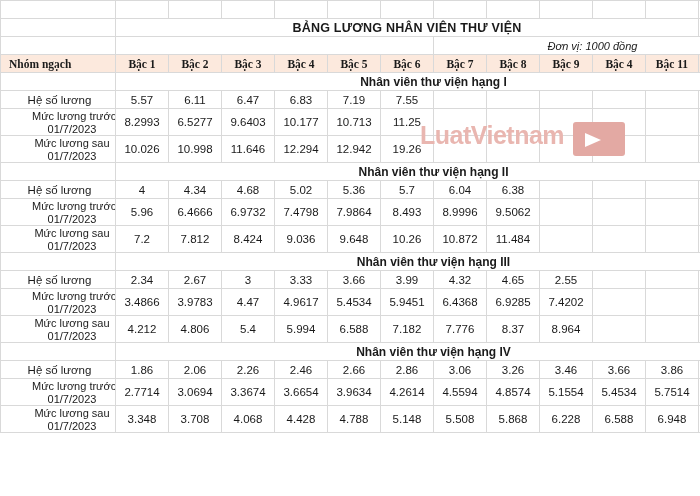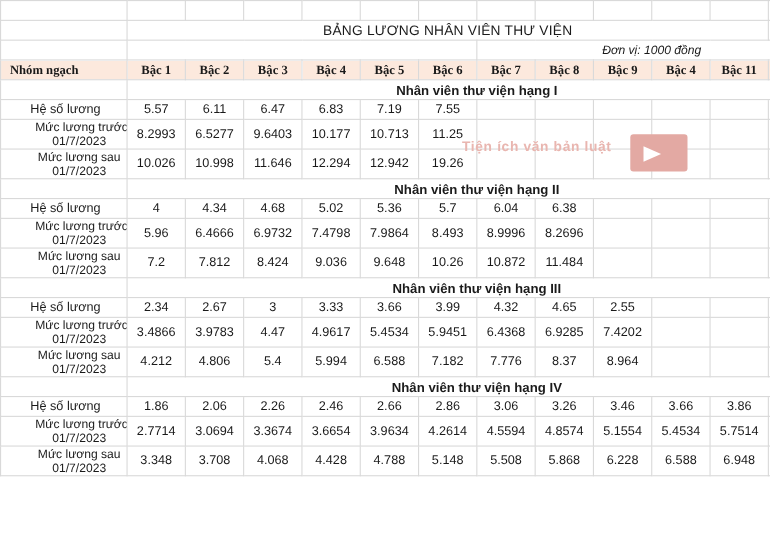--- a/index.html
+++ b/index.html
@@ -36,21 +36,21 @@
     vertical-align: middle;
   }
   
   col.c0 { width: 115px; }
   col.cd { width: 53px; }
 
   .blank td {
     border: 1px solid #d9d9d9;
   }
   .title-row td {
-    font-weight: normal;
+    font-weight: bold;
     font-size: 12.5px;
     letter-spacing: .2px;
     border: 1px solid #d9d9d9;
     height: 21px;
   }
   .unit-row td {
     font-style: italic;
     font-size: 11px;
     text-align: right;
     padding-right: 8px;
@@ -280,21 +280,21 @@
             <span class="lbl-small">Mức lương trước</span>
             <span class="lbl-small">01/7/2023</span>
           </td>
           <td>5.96</td>
           <td>6.4666</td>
           <td>6.9732</td>
           <td>7.4798</td>
           <td>7.9864</td>
           <td>8.493</td>
           <td>8.9996</td>
-          <td>8.2696</td>
+          <td>9.5062</td>
           <td></td>
           <td></td>
           <td></td>
           <td></td>
         </tr>
         <tr class="tall">
           <td class="label two">
             <span class="lbl-small">Mức lương sau</span>
             <span class="lbl-small">01/7/2023</span>
           </td>
@@ -418,17 +418,17 @@
           <td>5.868</td>
           <td>6.228</td>
           <td>6.588</td>
           <td>6.948</td>
           <td>7.308</td>
         </tr>
       </tbody>
   </table>
 
   <div class="watermark">
-    <div class="wm-sub">Tiện ích văn bản luật</div>
+    <div class="wm-text">LuatVietnam</div>
     <div class="wm-box"></div>
   </div>
 
 </div>
 
 </body></html>

